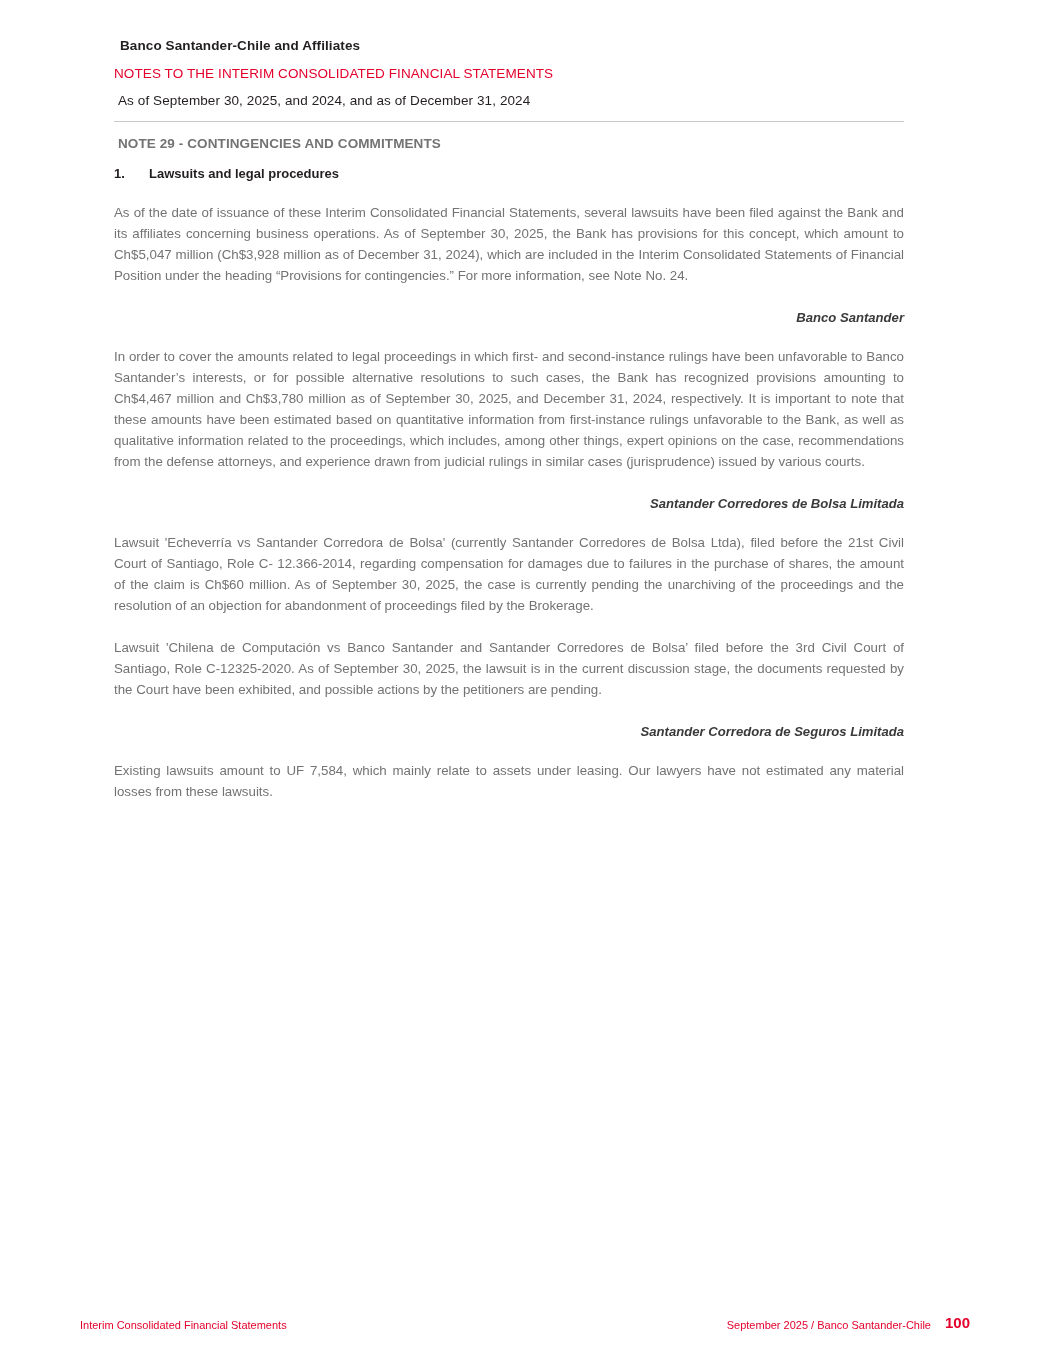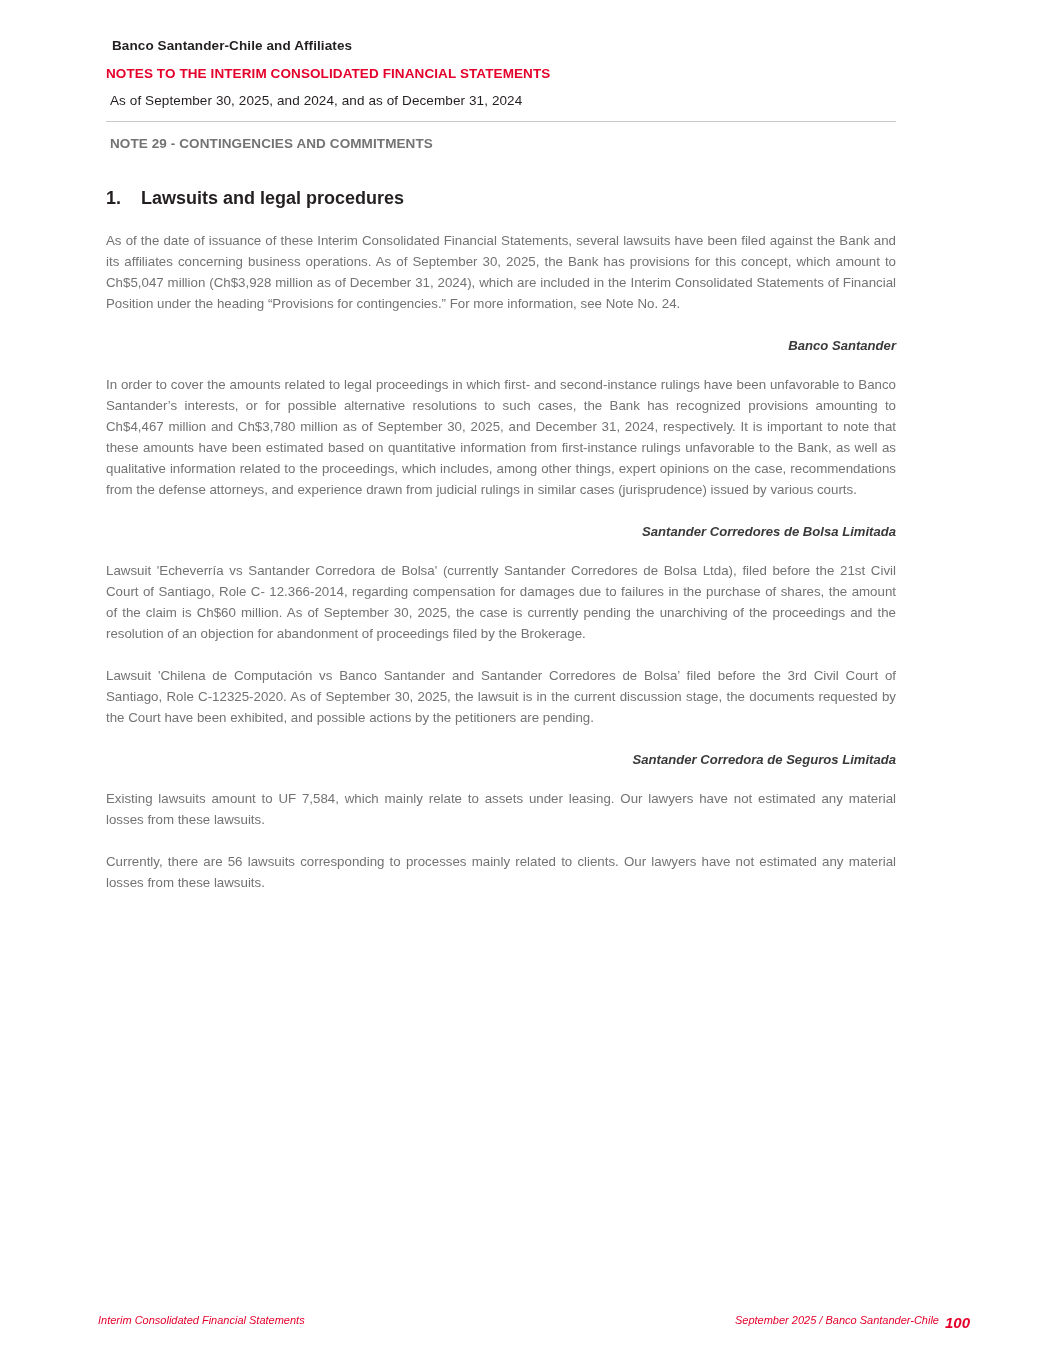--- a/index.html
+++ b/index.html
@@ -10,36 +10,36 @@
   body {
     width: 1055px;
     height: 1365px;
     font-family: "Liberation Sans", sans-serif;
     color: #231f20;
     position: relative;
     overflow: hidden;
   }
   .page {
     position: absolute;
-    left: 8px; top: 0;
+    left: 16px; top: 0;
     width: 973px;
     height: 1365px;
     box-sizing: border-box;
     padding: 30px 85px 0 98px;
   }
   .hdr-company {
     font-size: 13.5px;
     font-weight: bold;
     color: #231f20;
     margin: 8px 0 0 6px;
     letter-spacing: 0.1px;
   }
   .hdr-notes {
     font-size: 13.5px;
-    font-weight: bold;
+    font-weight: normal;
     color: #e4002b;
     margin: 13px 0 0 0;
     letter-spacing: 0.1px;
   }
   .hdr-asof {
     font-size: 13.5px;
     color: #231f20;
     margin: 12px 0 0 4px;
     letter-spacing: 0.1px;
   }
@@ -50,24 +50,24 @@
     width: 100%;
   }
   .note-title {
     font-size: 13.5px;
     font-weight: bold;
     color: #737373;
     margin: 14px 0 0 4px;
     letter-spacing: 0.1px;
   }
   .list-item {
-    font-size: 18px;
+    font-size: 13px;
     font-weight: bold;
     color: #231f20;
-    margin: 37px 0 0 0;
+    margin: 15px 0 0 0;
   }
   .list-item .num {
     display: inline-block;
     width: 35px;
   }
   p.body {
     font-size: 13.3px;
     line-height: 1.58;
     text-align: justify;
     margin: 21px 0 0 0;
@@ -76,38 +76,37 @@
   p.subhead {
     font-size: 13.1px;
     font-weight: bold;
     font-style: italic;
     color: #3a3a3a;
     margin: 24px 0 0 0;
     text-align: right;
   }
   .footer {
     position: absolute;
-    left: 98px;
+    left: 80px;
     right: 85px;
     bottom: 34px;
     display: flex;
     align-items: baseline;
     justify-content: space-between;
     font-size: 11px;
     color: #e4002b;
-    font-style: italic;
   }
   .footer-left {
     color: #e4002b;
     font-size: 11px;
   }
   .footer-right {
     display: flex;
-    align-items: flex-start;
-    gap: 6px;
+    align-items: flex-end;
+    gap: 14px;
   }
   .footer-mid {
     color: #e4002b;
     font-size: 11px;
   }
   .footer-page {
     color: #e4002b;
     font-size: 15px;
     font-weight: bold;
   }
@@ -141,21 +140,20 @@
 
   <p class="body">Lawsuit 'Echeverría vs Santander Corredora de Bolsa' (currently Santander Corredores de Bolsa Ltda), filed before the 21st Civil Court of Santiago, Role C- 12.366-2014, regarding compensation for damages due to failures in the purchase of shares, the amount of the claim is Ch$60 million. As of September 30, 2025, the case is currently pending the unarchiving of the proceedings and the resolution of an objection for abandonment of proceedings filed by the Brokerage.</p>
 
   <p class="body">Lawsuit 'Chilena de Computación vs Banco Santander and Santander Corredores de Bolsa’ filed before the 3rd Civil Court of Santiago, Role C-12325-2020. As of September 30, 2025, the lawsuit is in the current discussion stage, the documents requested by the Court have been exhibited, and possible actions by the petitioners are pending.</p>
 
   <p class="subhead">Santander Corredora de Seguros Limitada</p>
 
   <p class="body">Existing lawsuits amount to UF 7,584, which mainly relate to assets under leasing. Our lawyers have not estimated any material losses from these lawsuits.</p>
 
 
-  <p class="body">Currently, there are 56 lawsuits corresponding to processes mainly related to clients. Our lawyers have not estimated any material losses from these lawsuits.</p>
 
 </div>
 
 <div class="footer">
   <span class="footer-left">Interim Consolidated Financial Statements</span>
   <span class="footer-right">
     <span class="footer-mid">September 2025 / Banco Santander-Chile</span>
     <span class="footer-page">100</span>
   </span>
 </div>

